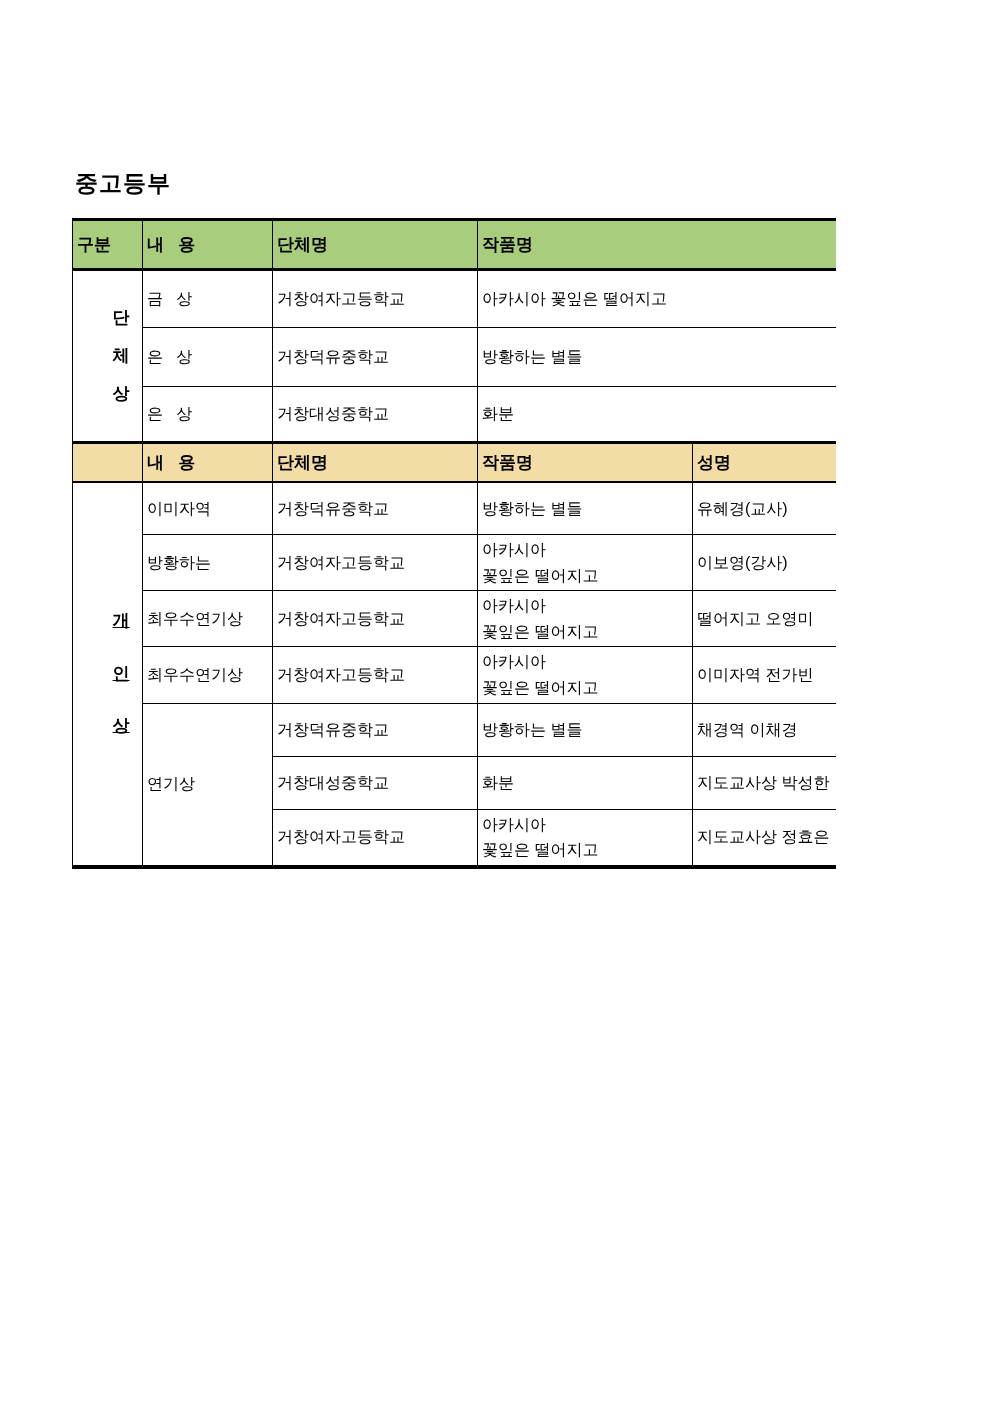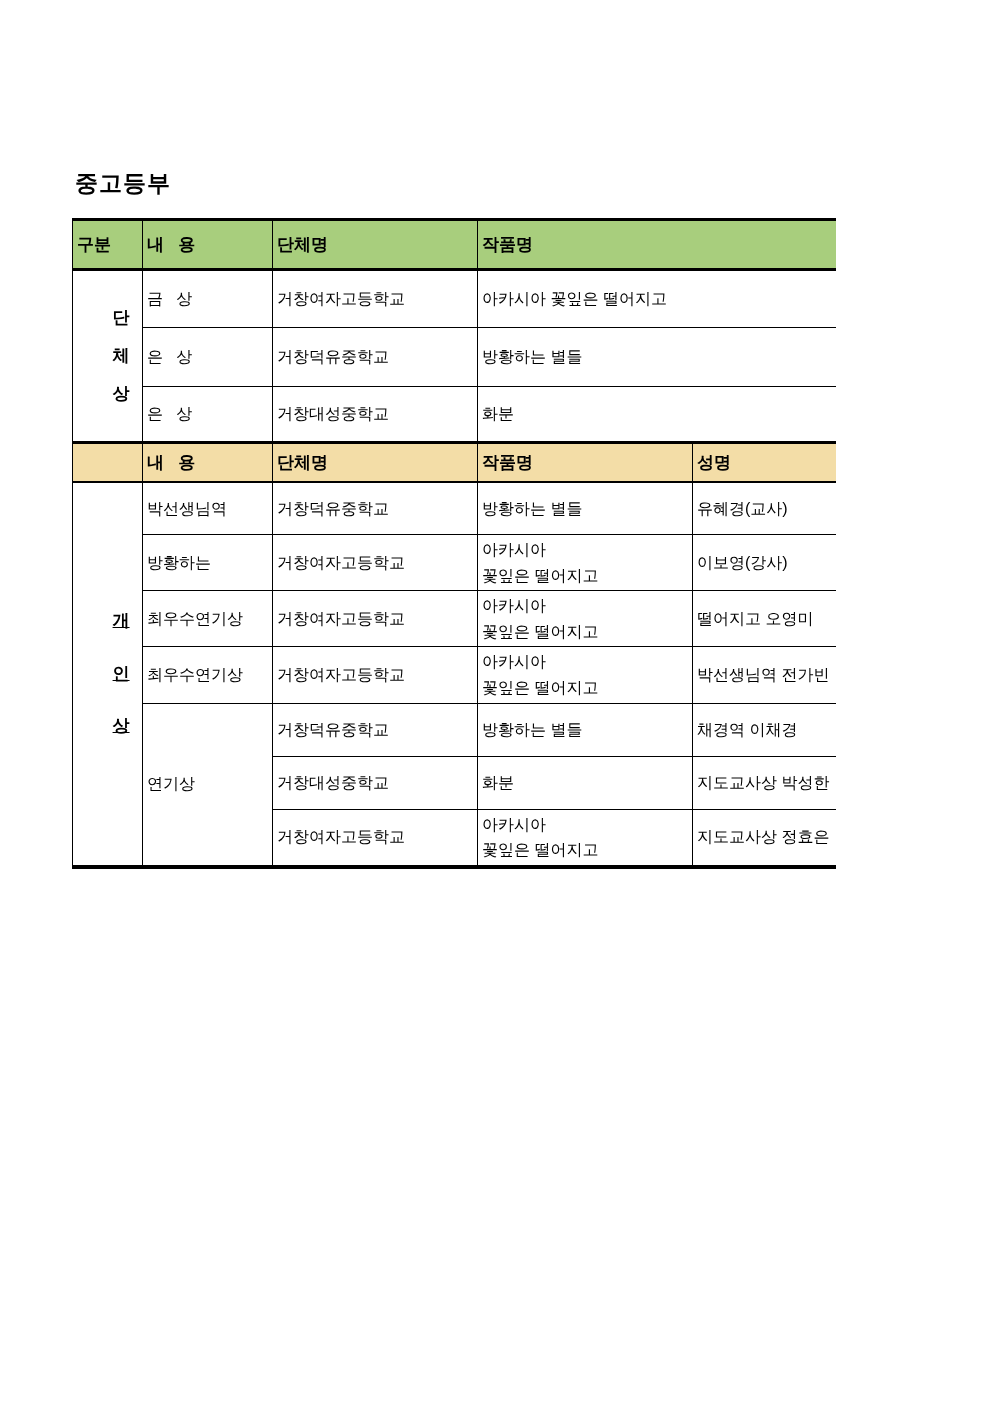--- a/index.html
+++ b/index.html
@@ -114,21 +114,21 @@
       <td>내   용</td>
       <td>단체명</td>
       <td>작품명</td>
       <td class="col-last">성명</td>
     </tr>
 
     <tr style="height:52px">
       <td class="col-first" rowspan="7">
         <span class="vlabel vlabel-lg">개인상</span>
       </td>
-      <td>박선생님역</td>
+      <td>이미자역</td>
       <td>거창덕유중학교</td>
       <td>방황하는 별들</td>
       <td class="col-last">유혜경(교사)</td>
     </tr>
     <tr style="height:56px">
       <td>방황하는</td>
       <td>거창여자고등학교</td>
       <td>아카시아
 꽃잎은 떨어지고</td>
       <td class="col-last">이보영(강사)</td>
@@ -138,21 +138,21 @@
       <td>거창여자고등학교</td>
       <td>아카시아
 꽃잎은 떨어지고</td>
       <td class="col-last">떨어지고 오영미</td>
     </tr>
     <tr style="height:55px">
       <td>최우수연기상</td>
       <td>거창여자고등학교</td>
       <td>아카시아
 꽃잎은 떨어지고</td>
-      <td class="col-last">박선생님역 전가빈</td>
+      <td class="col-last">이미자역 전가빈</td>
     </tr>
     <tr style="height:53px">
       <td rowspan="3">연기상</td>
       <td>거창덕유중학교</td>
       <td>방황하는 별들</td>
       <td class="col-last">채경역 이채경</td>
     </tr>
     <tr style="height:53px">
       <td>거창대성중학교</td>
       <td>화분</td>

